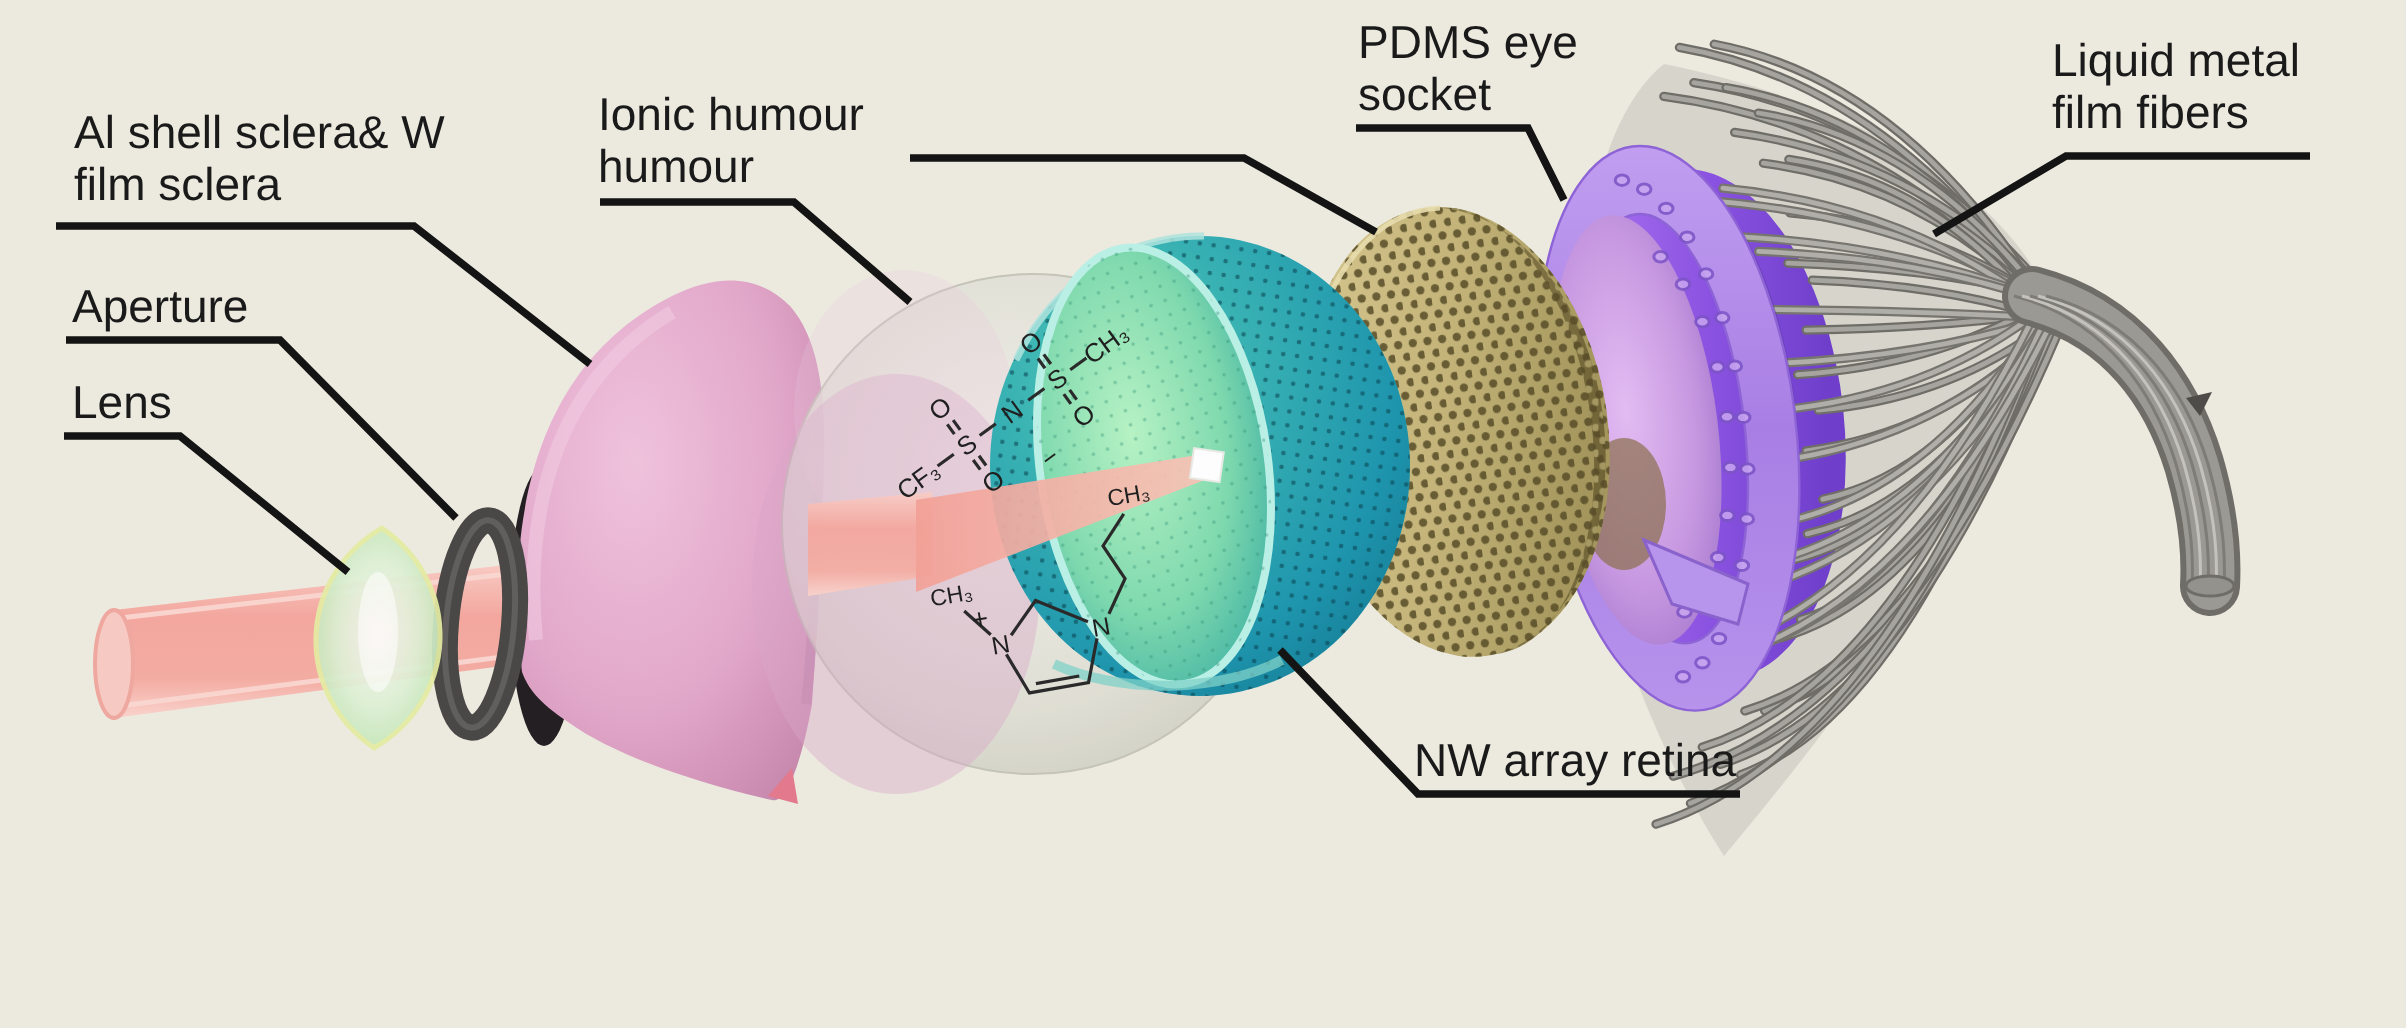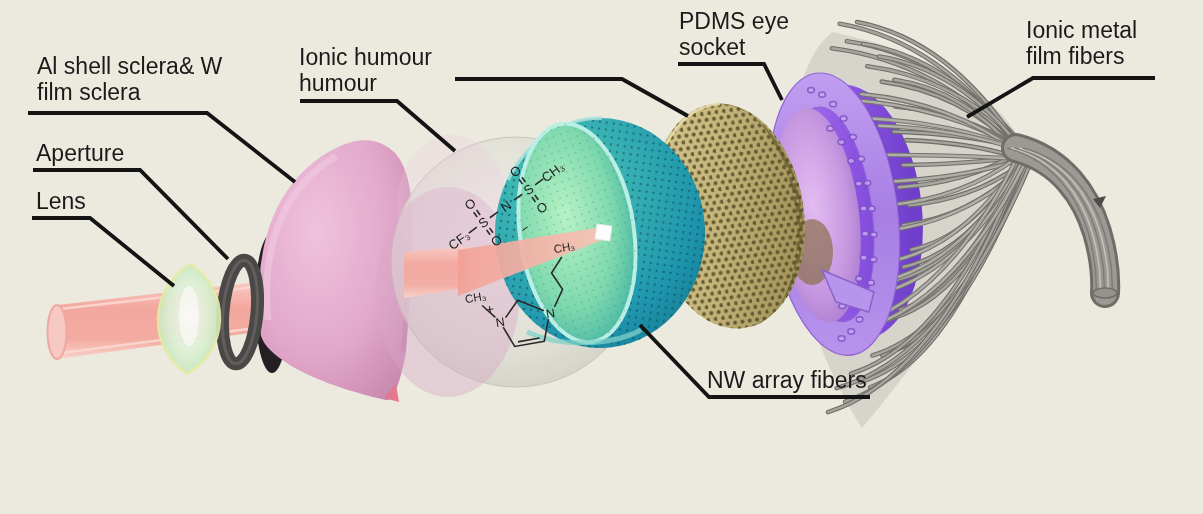--- a/index.html
+++ b/index.html
@@ -356,19 +356,19 @@
   </div>
   <div class="label" style="left:299px;top:44px">
     <div>Ionic humour</div>
     <div>humour</div>
   </div>
   <div class="label" style="left:679px;top:8px">
     <div>PDMS eye</div>
     <div>socket</div>
   </div>
   <div class="label" style="left:1026px;top:17px">
-    <div>Ionic metal</div>
+    <div>Liquid metal</div>
     <div>film fibers</div>
   </div>
   <div class="label" style="left:707px;top:367px">
-    <div>NW array fibers</div>
+    <div>NW array retina</div>
   </div>
 </div>
 
 </body></html>

